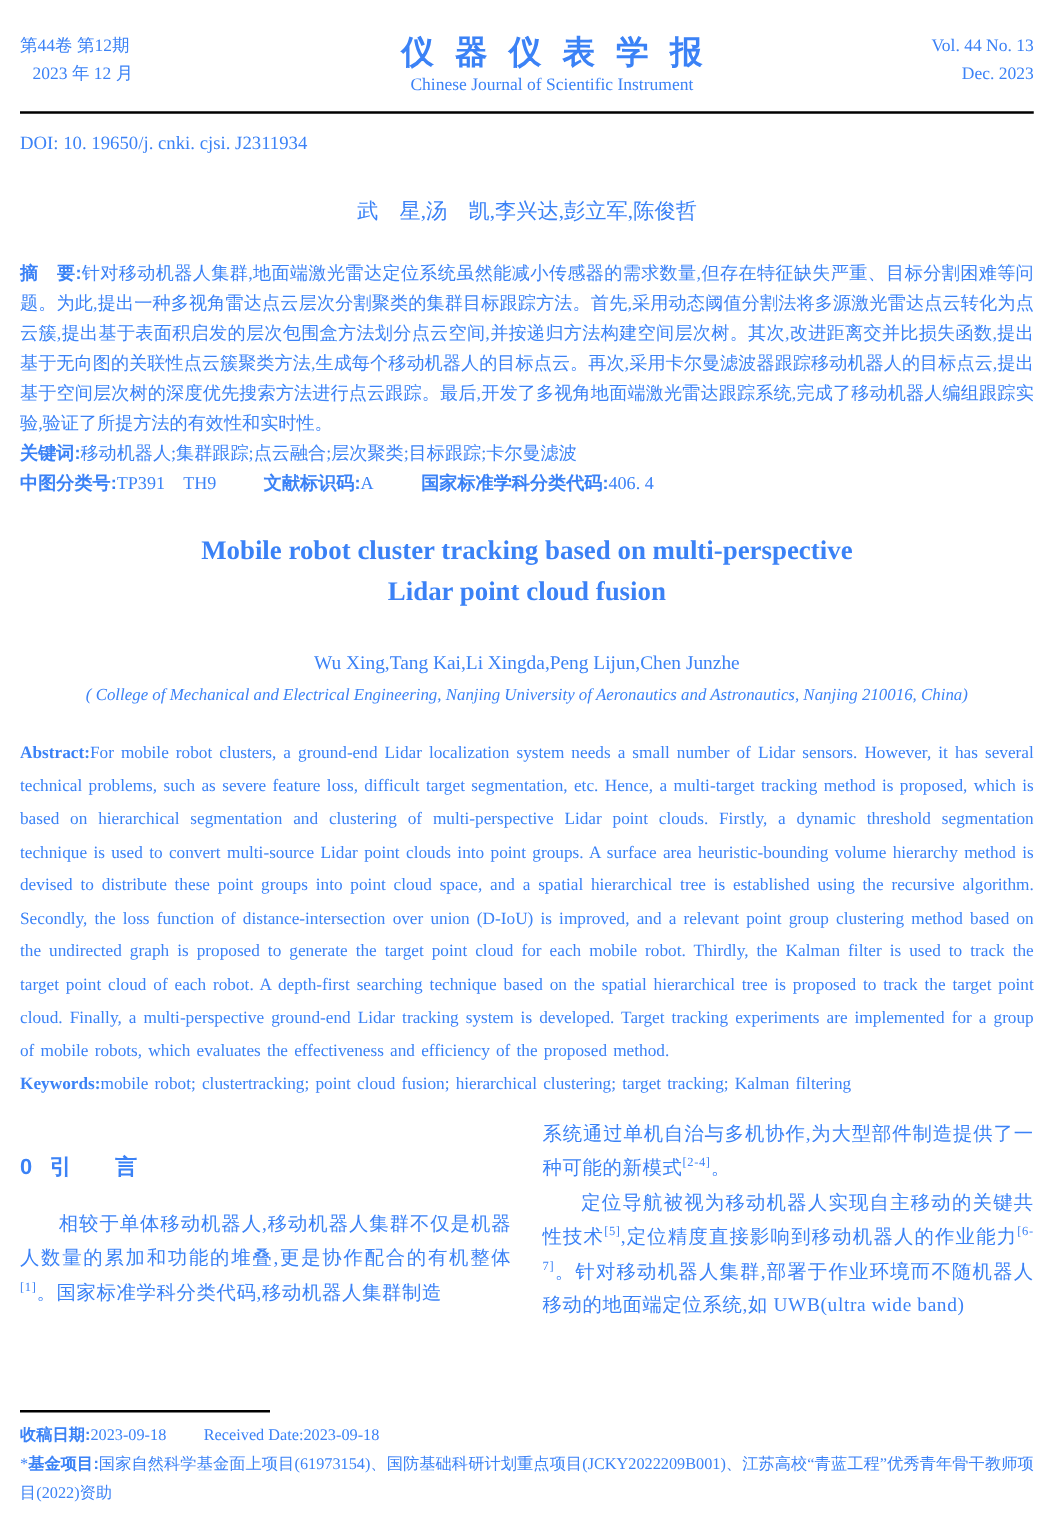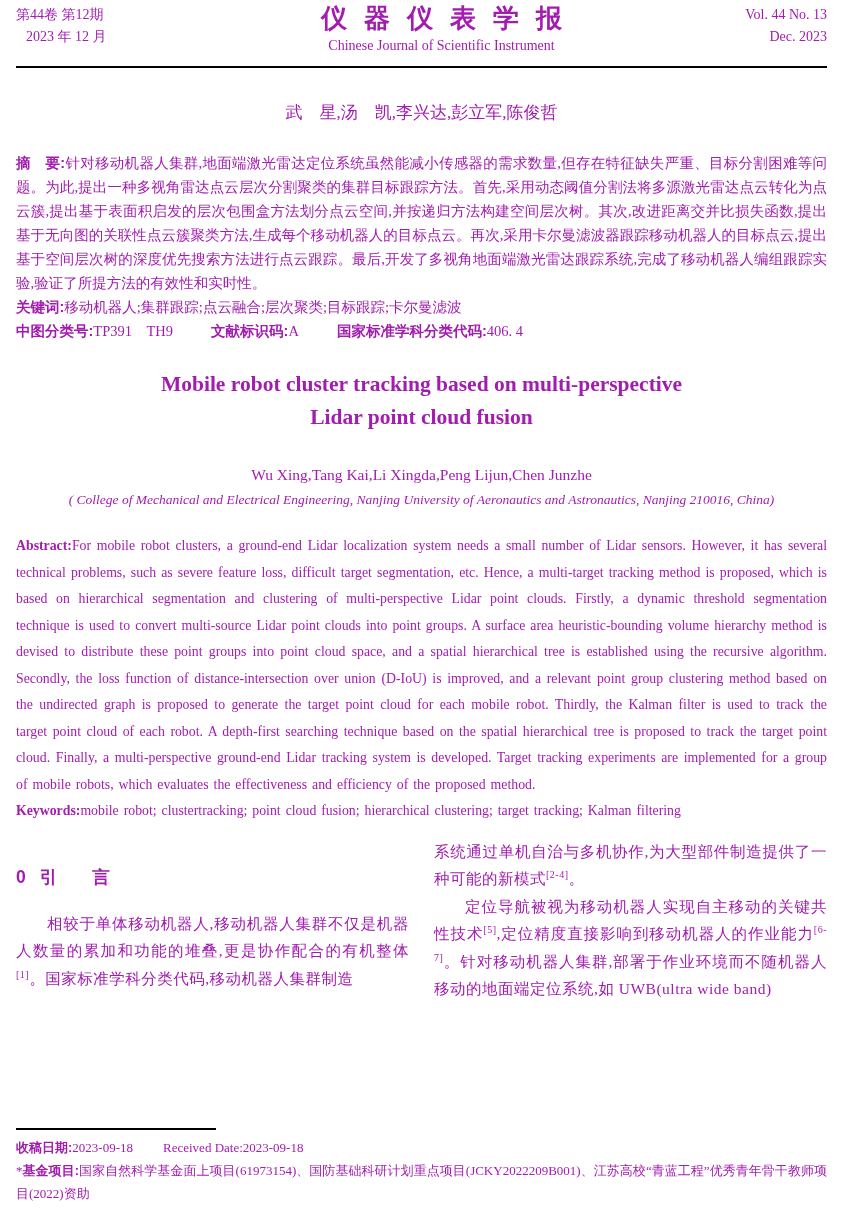--- a/index.html
+++ b/index.html
@@ -1,22 +1,22 @@
 <!DOCTYPE html>
 <html><head>
 <meta charset="utf-8">
 <style>
   html,body{margin:0;padding:0;background:#ffffff;}
   .page{
     position:relative;
     width:845px;height:1214px;
     box-sizing:border-box;
-    padding:4px 18px 0 16px;
+    padding:27px 18px 0 16px;
     background:#fff;
-    color:#a21caf;
+    color:#3b82f6;
     font-family:"Liberation Serif","DejaVu Serif",serif;
     overflow:hidden;
   }
   
   .header{
     display:flex;align-items:stretch;
     border-bottom:2px solid #000;
     padding-bottom:9px;
   }
   .h-left{width:170px;font-size:14px;line-height:22px;}
@@ -104,20 +104,21 @@
     <div class="h-center">
       <div class="journal-cn">仪器仪表学报</div>
       <div class="journal-en">Chinese Journal of Scientific Instrument</div>
     </div>
     <div class="h-right">
       <div class="l1">Vol. 44 No. 13</div>
       <div class="l2">Dec. 2023</div>
     </div>
   </div>
 
+  <div class="doi">DOI: 10. 19650/j. cnki. cjsi. J2311934</div>
 
 
   <div class="authors-cn">武　星,汤　凯,李兴达,彭立军,陈俊哲</div>
 
   <p class="abs-cn"><span class="lbl-cn">摘　要:</span><span>针对移动机器人集群,地面端激光雷达定位系统虽然能减小传感器的需求数量,但存在特征缺失严重、目标分割困难等问题。为此,提出一种多视角雷达点云层次分割聚类的集群目标跟踪方法。首先,采用动态阈值分割法将多源激光雷达点云转化为点云簇,提出基于表面积启发的层次包围盒方法划分点云空间,并按递归方法构建空间层次树。其次,改进距离交并比损失函数,提出基于无向图的关联性点云簇聚类方法,生成每个移动机器人的目标点云。再次,采用卡尔曼滤波器跟踪移动机器人的目标点云,提出基于空间层次树的深度优先搜索方法进行点云跟踪。最后,开发了多视角地面端激光雷达跟踪系统,完成了移动机器人编组跟踪实验,验证了所提方法的有效性和实时性。</span></p>
 
   <p class="kw-cn"><span class="lbl-cn">关键词:</span><span>移动机器人;集群跟踪;点云融合;层次聚类;目标跟踪;卡尔曼滤波</span></p>
 
   <p class="clc"><span class="lbl-cn">中图分类号:</span><span class="val">TP391　TH9</span><span class="lbl-cn">文献标识码:</span><span class="val">A</span><span class="lbl-cn">国家标准学科分类代码:</span><span>406. 4</span></p>
 

